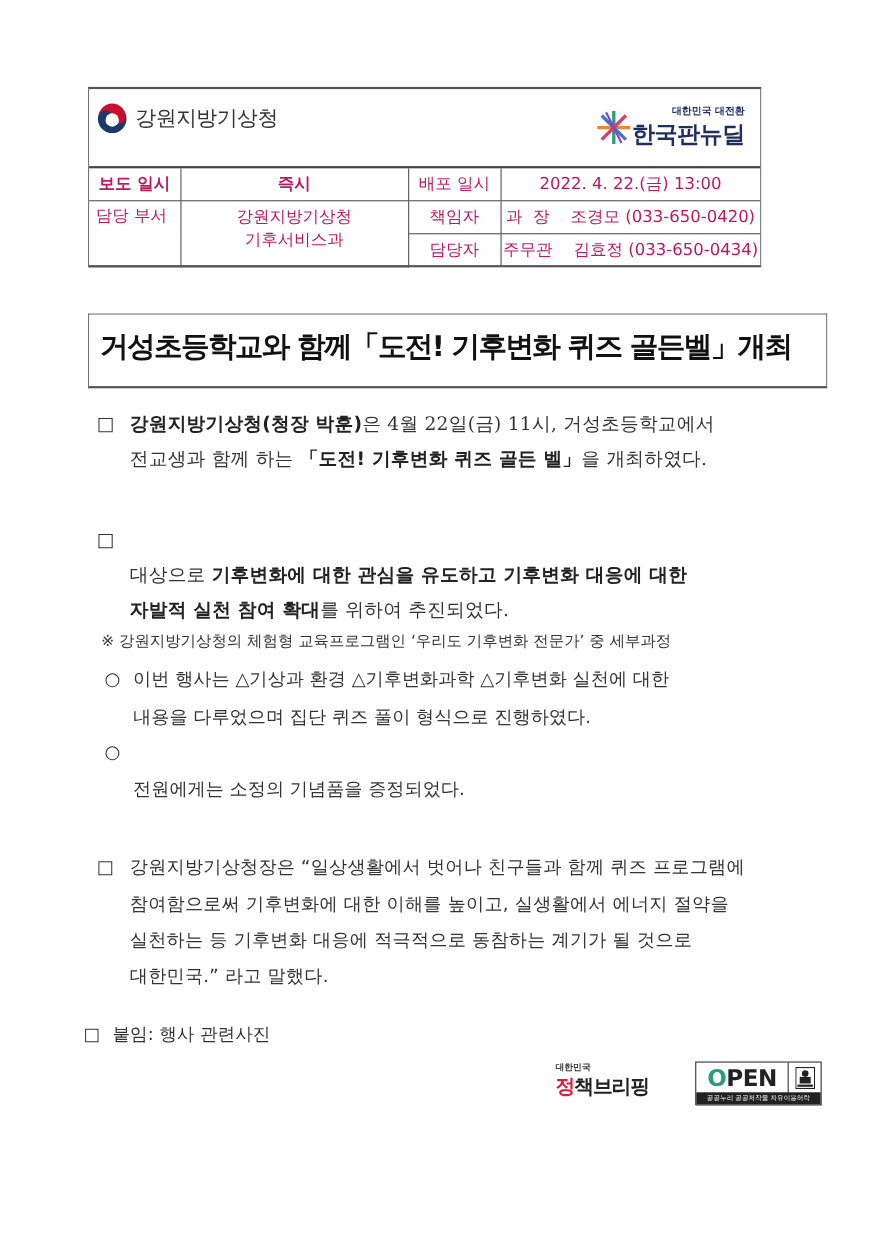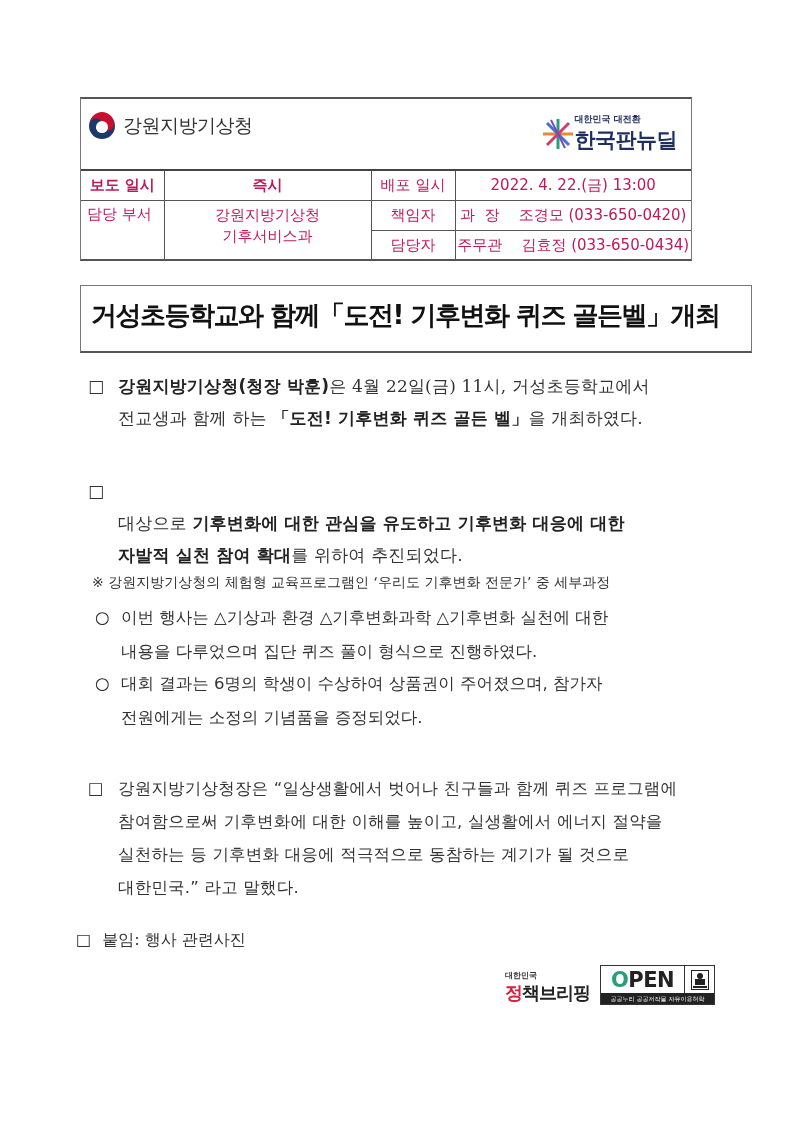--- a/index.html
+++ b/index.html
@@ -1,27 +1,27 @@
 <!DOCTYPE html>
 <html><head>
 <meta charset="utf-8">
 <style>
   html, body { margin:0; padding:0; background:#ffffff; }
   body { width:800px; height:1132px; position:relative; font-family:"DejaVu Sans", sans-serif; color:#222; overflow:hidden; }
   .abs { position:absolute; }
 
   
-  .header-box { left:80px; top:97px; width:612px; height:164px; border:2px solid #555; border-left:1px solid #777; border-right:1px solid #777; box-sizing:border-box; }
+  .header-box { left:80px; top:79px; width:612px; height:164px; border:2px solid #555; border-left:1px solid #777; border-right:1px solid #777; box-sizing:border-box; }
   .title-row { position:absolute; left:0; top:0; width:100%; height:72px; border-bottom:2px solid #444; box-sizing:border-box; }
   .kma-logo { position:absolute; left:6px; top:12px; display:flex; align-items:center; }
   .kma-logo .emblem { width:30px; height:30px; }
   .kma-logo .kma-name { font-size:19px; color:#333; margin-left:6px; letter-spacing:-0.5px; }
   .doc-title { position:absolute; left:200px; top:10px; font-size:38px; font-weight:bold; color:#333; letter-spacing:16px; }
   .newdeal-logo { position:absolute; right:14px; top:14px; display:flex; align-items:center; }
-  .newdeal-logo .nd-text { display:flex; flex-direction:column; align-items:flex-start; margin-left:0; }
+  .newdeal-logo .nd-text { display:flex; flex-direction:column; align-items:flex-end; margin-left:0; }
   .nd-small { font-size:9px; color:#1e2e5e; font-weight:bold; }
   .nd-big { font-size:21px; color:#1e2e5e; font-weight:bold; letter-spacing:-0.5px; }
 
   table.info { position:absolute; left:0; top:72px; width:100%; border-collapse:collapse; font-size:15px; color:#be185d; }
   table.info td { border:1px solid #555; padding:0; height:29px; text-align:center; vertical-align:middle; }
   table.info td.bold { font-weight:bold; }
   table.info tr:first-child td { border-top:none; }
   table.info tr td:first-child { border-left:none; }
   table.info tr td:last-child { border-right:none; }
   table.info tr:last-child td { border-bottom:none; }
@@ -32,21 +32,21 @@
   .headline { position:absolute; left:10px; top:12px; font-size:26px; font-weight:bold; color:#111; letter-spacing:-1.5px; white-space:nowrap; }
 
   
   .para { font-family:"DejaVu Serif", serif; font-size:17px; color:#333; line-height:32px; letter-spacing:0.2px; }
   .marker { position:absolute; left:0; }
   .txt { margin-left:30px; }
   .b { font-weight:bold; color:#222; font-family:"DejaVu Sans", sans-serif; }
   .note { font-family:"DejaVu Sans", sans-serif; font-size:14px; color:#333; }
   .sub { font-family:"DejaVu Sans", sans-serif; font-size:16.5px; color:#333; line-height:34px; }
 
-  .footer-logos { left:505px; top:965px; display:flex; align-items:flex-end; }
+  .footer-logos { left:505px; top:965px; display:flex; align-items:flex-start;gap:32px; }
   .pb-logo { display:flex; flex-direction:column; align-items:flex-start; margin-right:10px; }
   .pb-small { font-size:8px; color:#333; font-weight:bold; }
   .pb-big { font-size:18px; font-weight:bold; color:#222; letter-spacing:-1px; }
   .pb-big .red { color:#d4203a; }
   .open-box { width:115px; height:40px; border:1px solid #333; box-sizing:border-box; position:relative; }
   .open-top { position:absolute; left:0; top:0; width:100%; height:28px; display:flex; }
   .open-word { width:84px; height:28px; font-size:21px; font-weight:bold; color:#222; display:flex; align-items:center; justify-content:center; border-right:1px solid #333; box-sizing:border-box; letter-spacing:-0.5px; }
   .open-word .o { color:#2a9d7a; }
   .open-icon { flex:1; display:flex; align-items:center; justify-content:center; }
   .open-bottom { position:absolute; left:0; bottom:0; width:100%; height:11px; background:#222; color:#fff; font-size:6px; line-height:11px; text-align:center; white-space:nowrap; overflow:hidden; }
@@ -138,21 +138,21 @@
   <span class="marker">○</span>
   <div class="txt" style="margin-left:26px;">
     <span>이번 행사는 △기상과 환경 △기후변화과학 △기후변화 실천에 대한</span><br>
     <span>내용을 다루었으며 집단 퀴즈 풀이 형식으로 진행하였다.</span>
   </div>
 </div>
 
 <div class="abs sub" style="left:95px; top:667px; width:640px;">
   <span class="marker">○</span>
   <div class="txt" style="margin-left:26px;">
-    <span>대회 결과는 6명의 학생이 수상하여 상품권이 주어졌으며, 참가자</span><br>
+    <br>
     <span>전원에게는 소정의 기념품을 증정되었다.</span>
   </div>
 </div>
 
 <div class="abs para" style="left:88px; top:772px; width:650px; font-family:'DejaVu Sans', sans-serif; font-size:16.5px; line-height:33px;">
   <span class="marker">□</span>
   <div class="txt">
     <span>강원지방기상청장은 “일상생활에서 벗어나 친구들과 함께 퀴즈 프로그램에</span><br>
     <span>참여함으로써 기후변화에 대한 이해를 높이고, 실생활에서 에너지 절약을</span><br>
     <span>실천하는 등 기후변화 대응에 적극적으로 동참하는 계기가 될 것으로</span><br>

